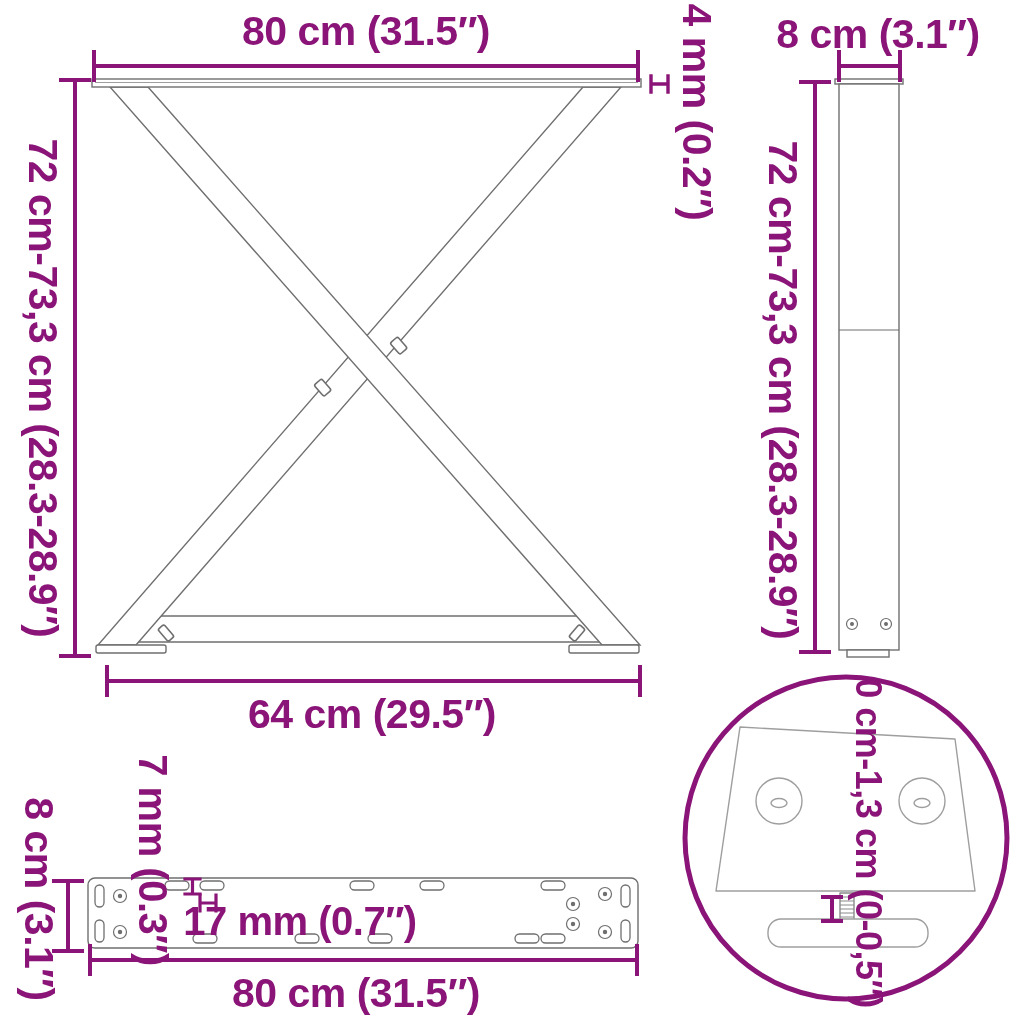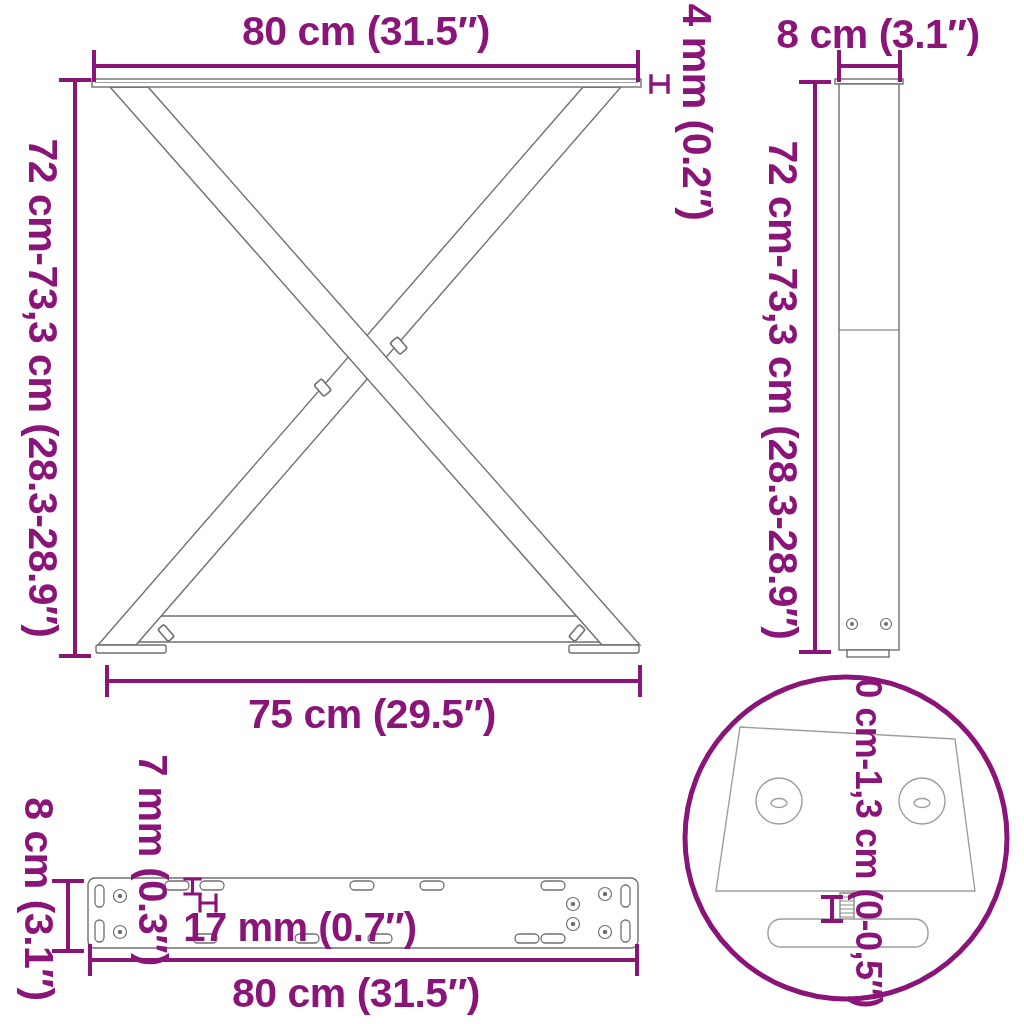--- a/index.html
+++ b/index.html
@@ -175,29 +175,29 @@
         </g>
     </g>
   </svg>
 
   <div class="label" style="left:366px;top:31px;">80 cm (31.5″)</div>
 
   <div class="label rot90" style="left:696px;top:112px;">4 mm (0.2″)</div>
 
   <div class="label rot90" style="left:42px;top:388px;">72 cm-73,3 cm (28.3-28.9″)</div>
 
-  <div class="label" style="left:372px;top:714px;">75 cm (29.5″)</div>
+  <div class="label" style="left:372px;top:714px;">64 cm (29.5″)</div>
 
   <div class="label" style="left:878px;top:34px;">8 cm (3.1″)</div>
 
   <div class="label rot90" style="left:782px;top:390px;">72 cm-73,3 cm (28.3-28.9″)</div>
 
   <div class="label rot90 sm" style="left:153px;top:860px;">7 mm (0.3″)</div>
 
-  <div class="label sm" style="left:300px;top:921px;margin-top:6px;">17 mm (0.7″)</div>
+  <div class="label sm" style="left:300px;top:921px;">17 mm (0.7″)</div>
 
   <div class="label rot90" style="left:38px;top:899px;">8 cm (3.1″)</div>
 
   <div class="label" style="left:356px;top:993px;">80 cm (31.5″)</div>
 
   <div class="label rot90 detail-txt" style="left:868px;top:843px;">0 cm-1,3 cm (0-0,5″)</div>
 
 </div>
 
 </body></html>

